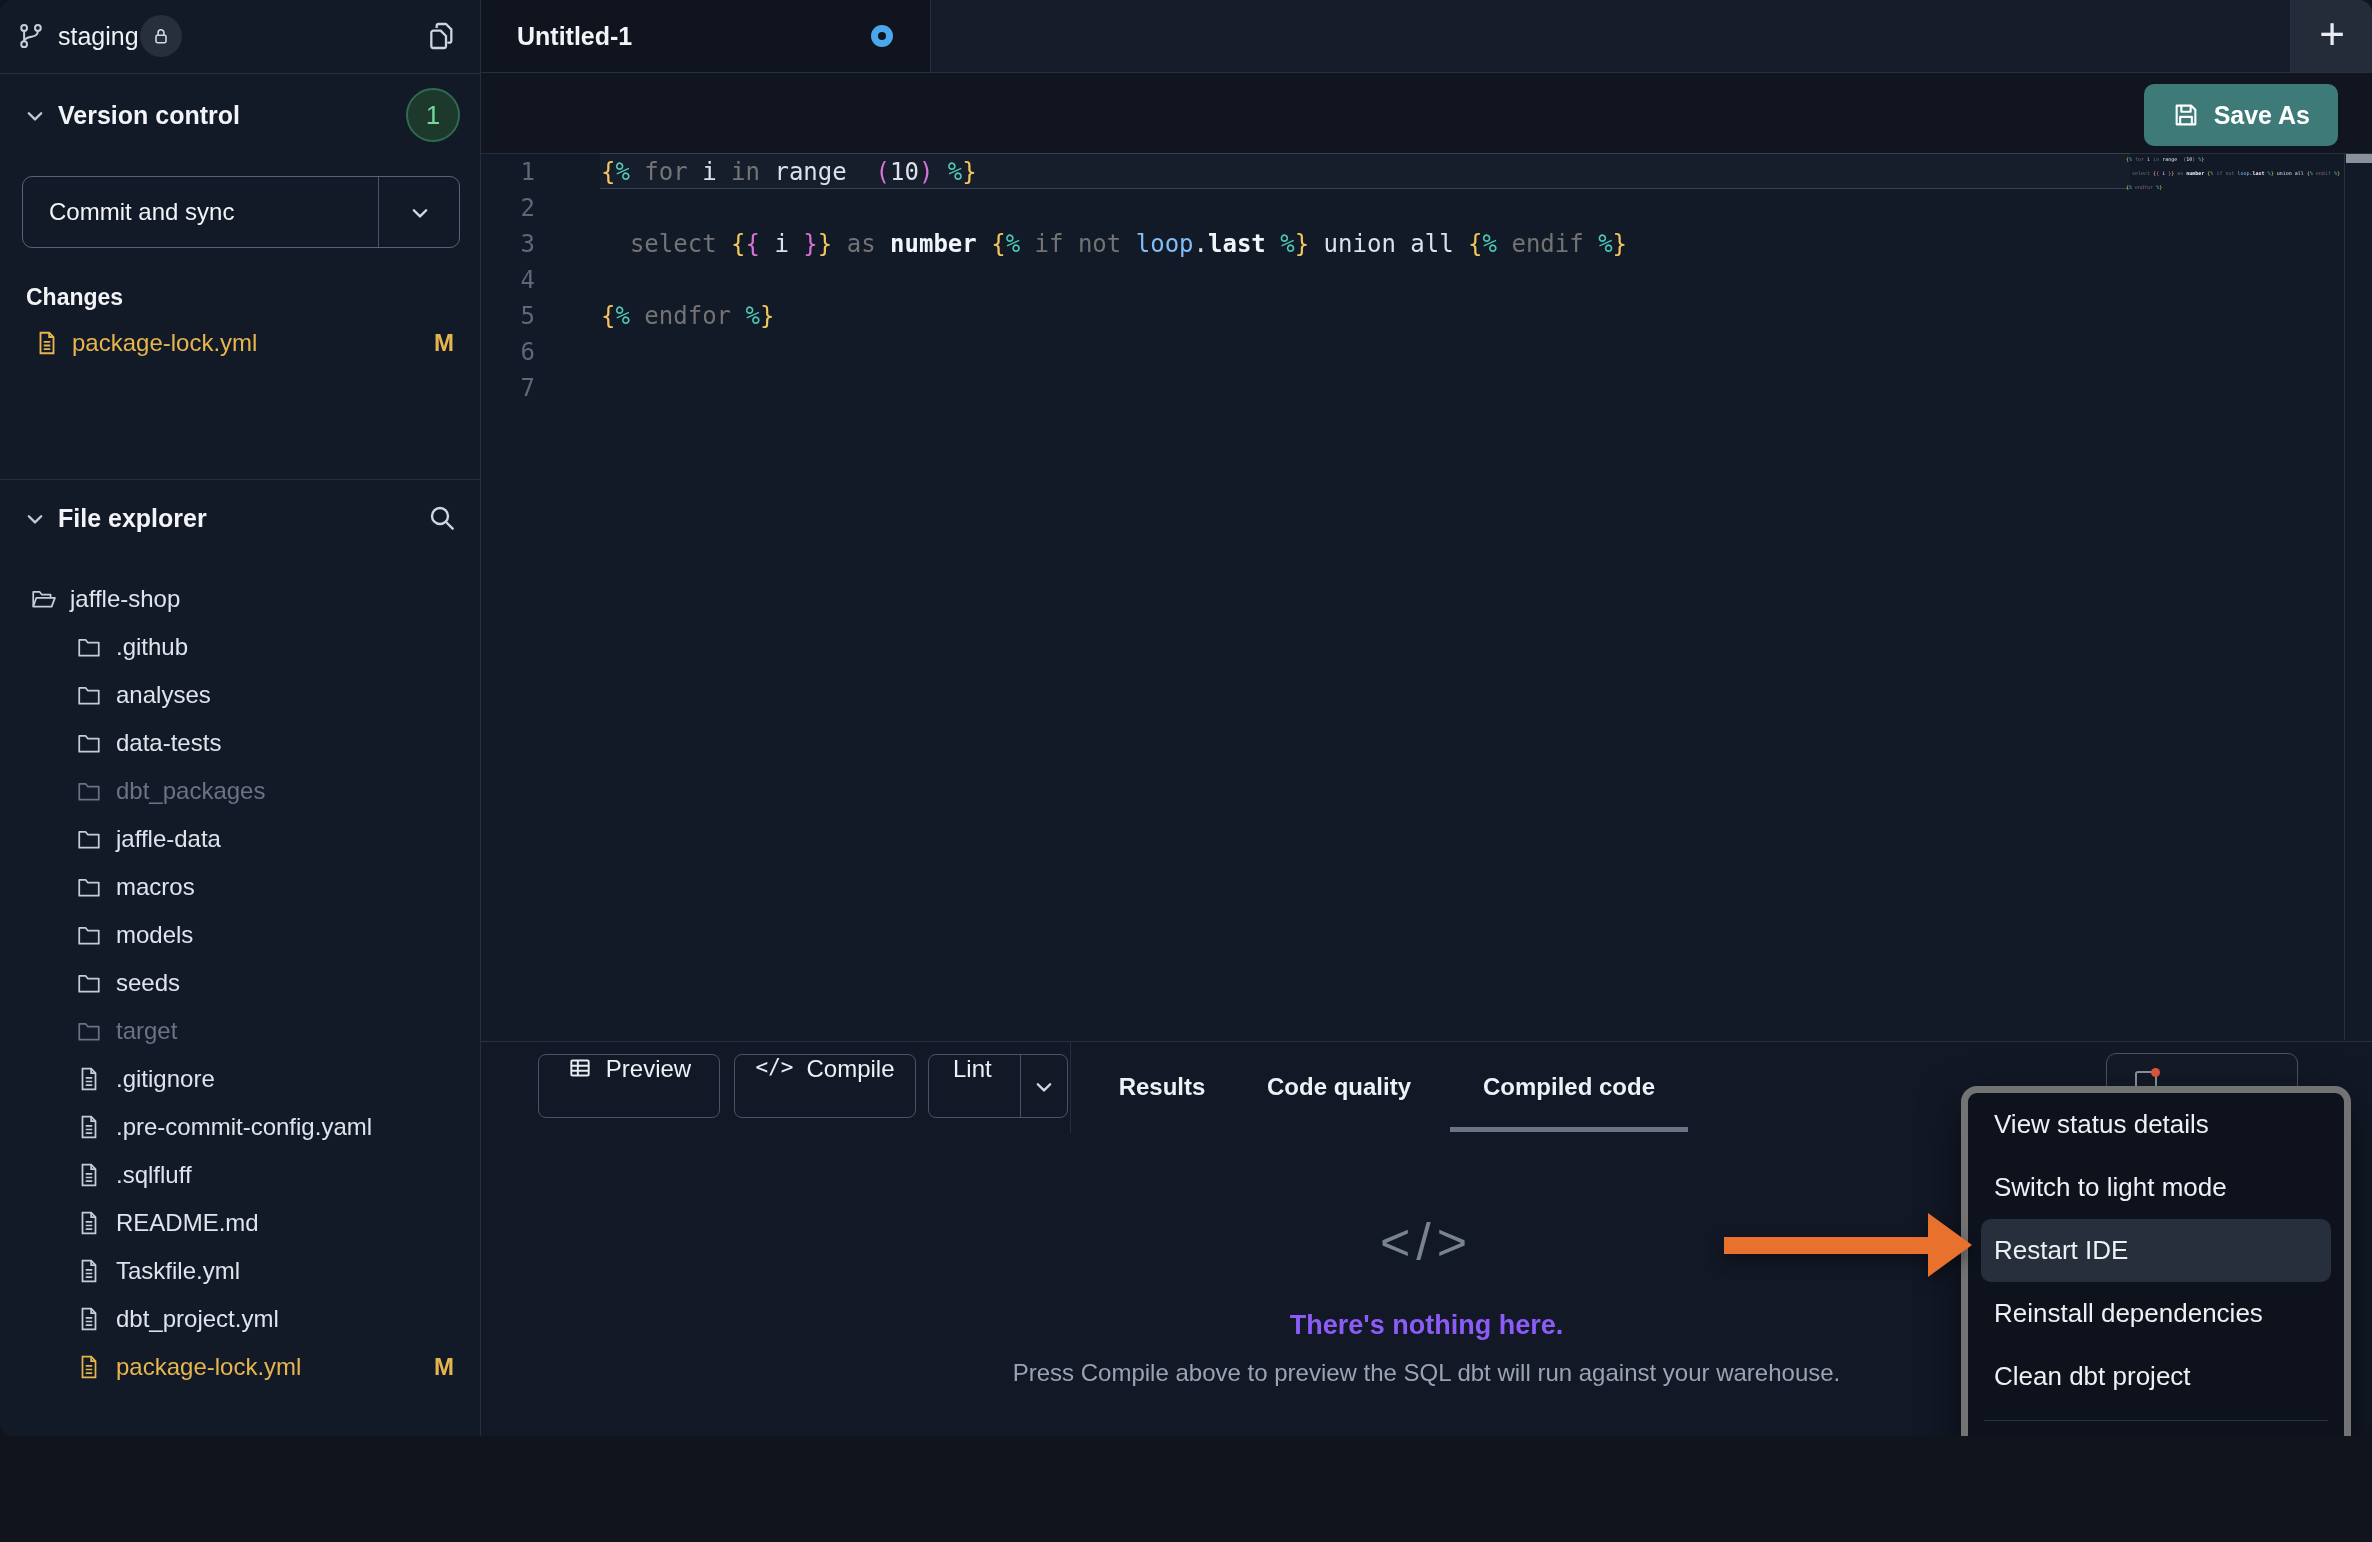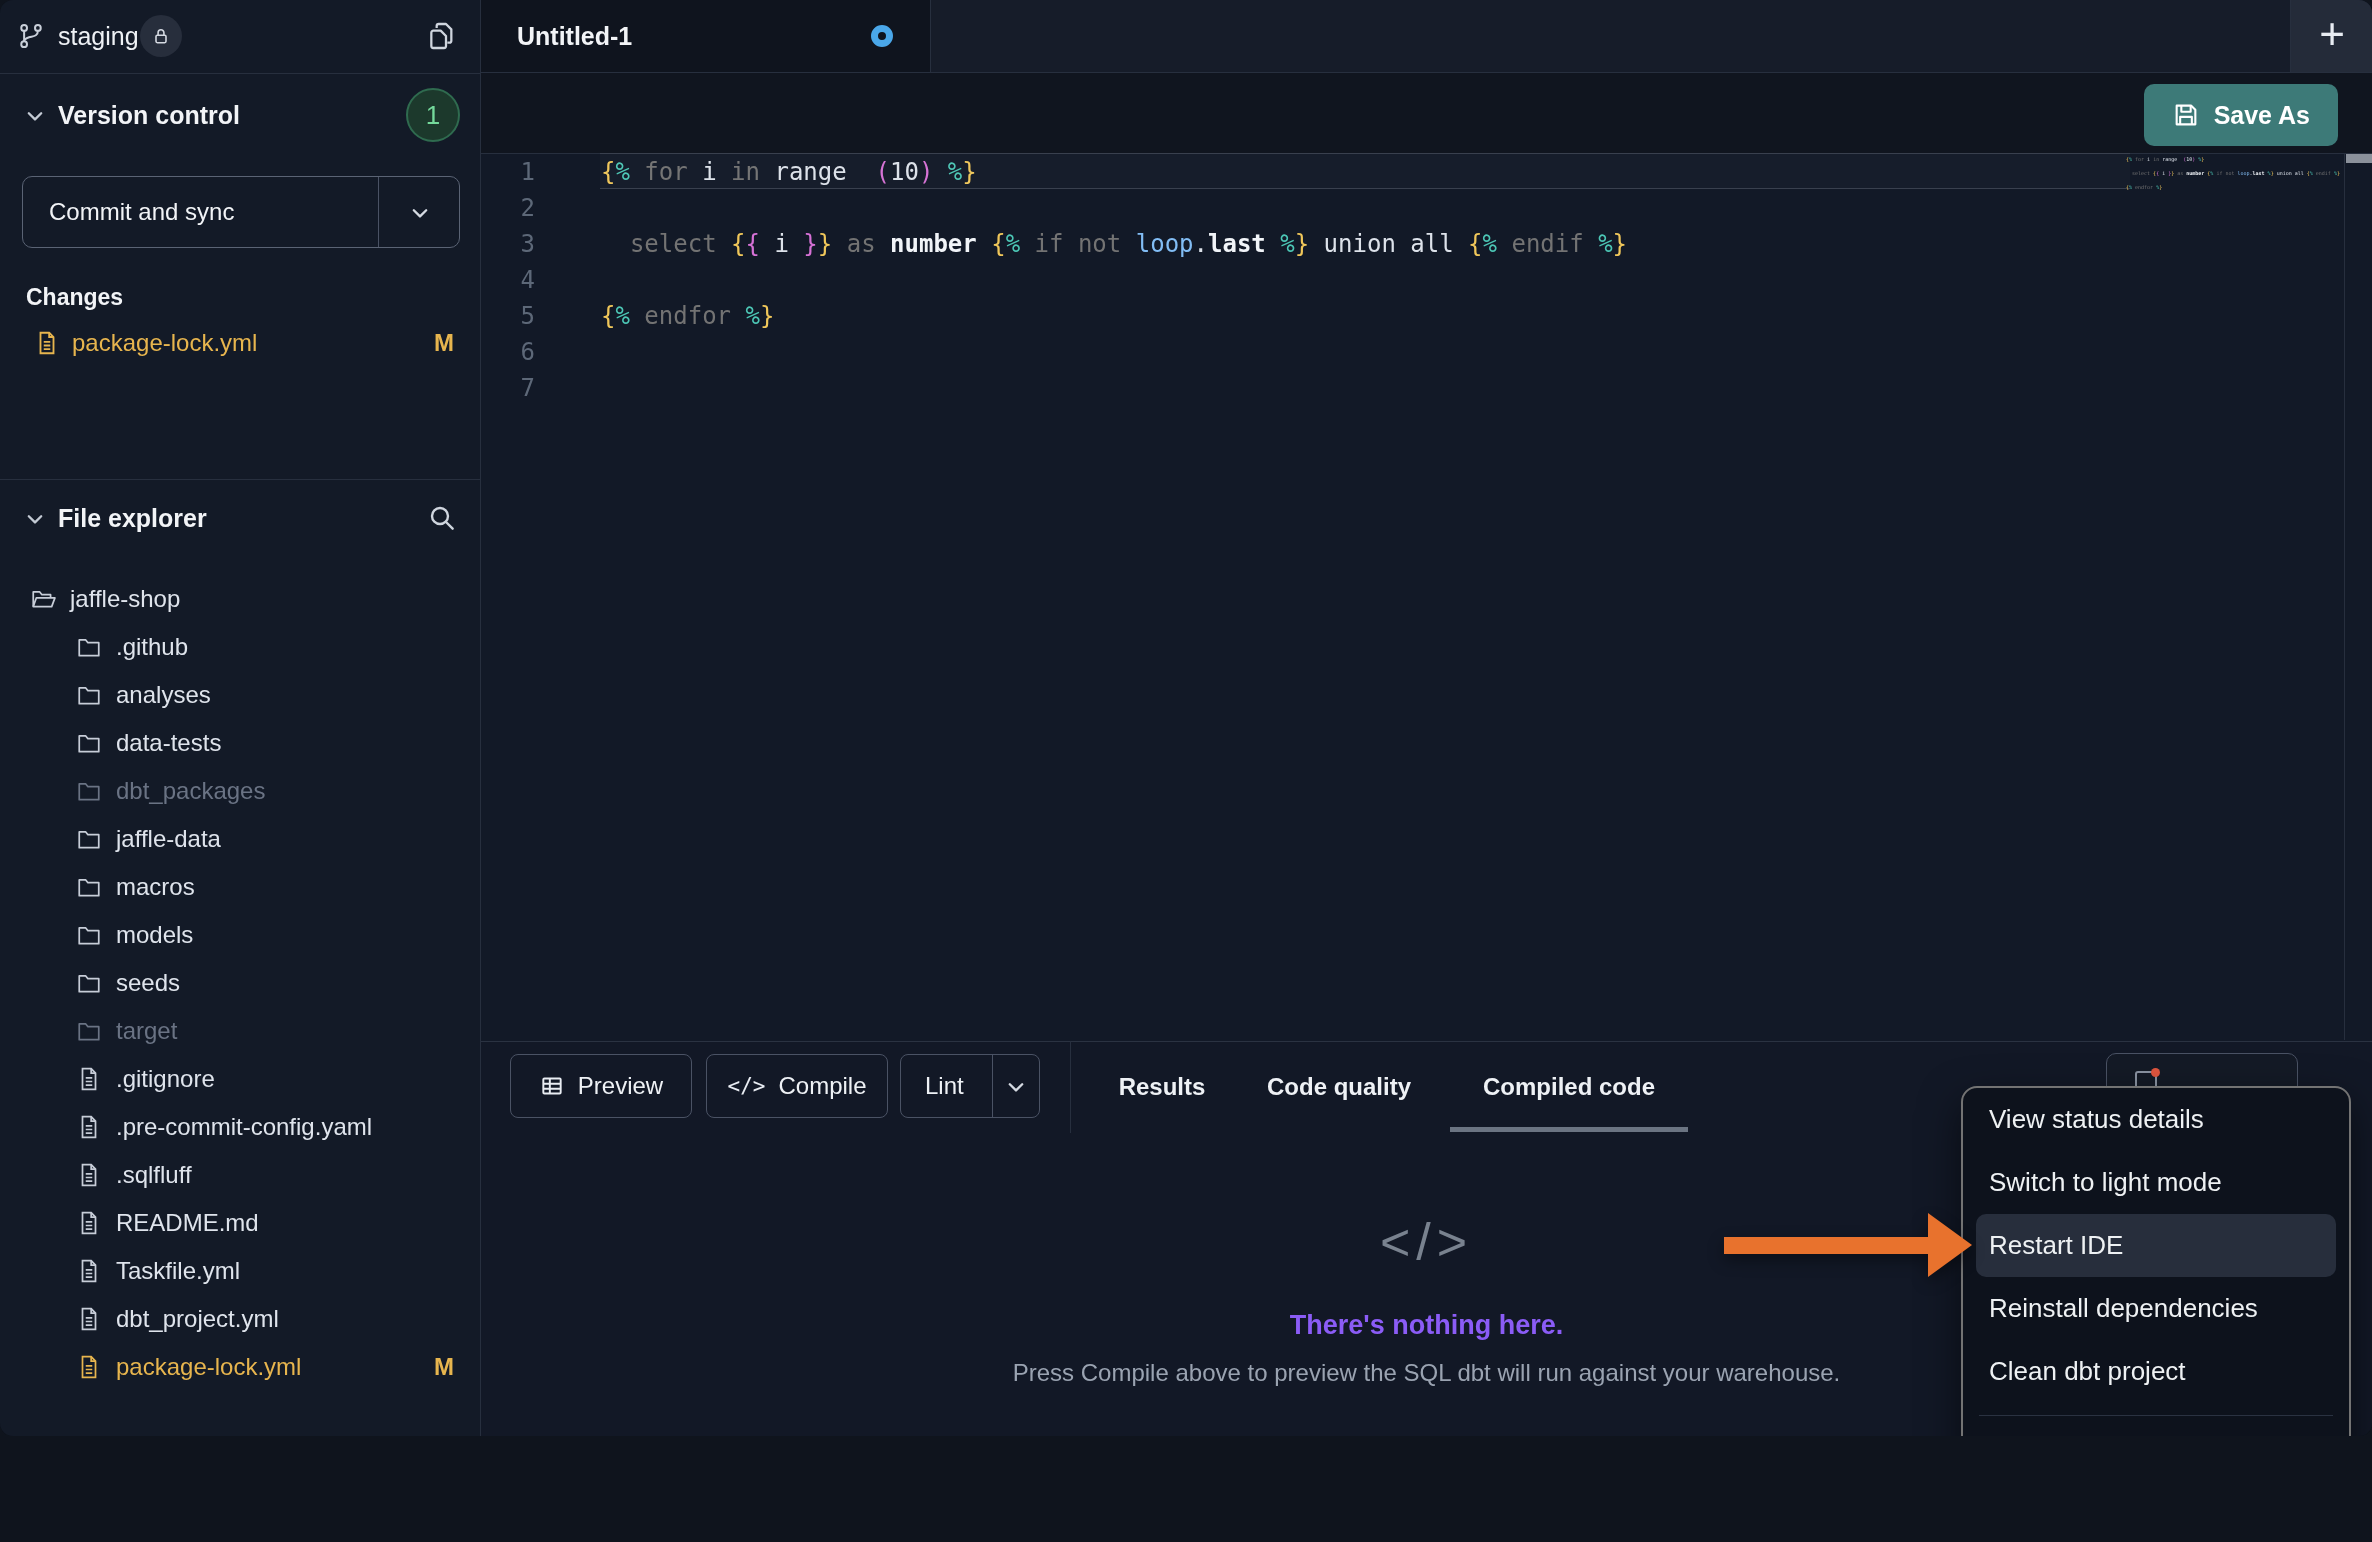--- a/index.html
+++ b/index.html
@@ -72,21 +72,21 @@
   .tok-y{color:#f0c75a;} .tok-t{color:#4cc6b5;} .tok-b{color:#737373;} .tok-w{color:#dde2ea;}
   .tok-wb{color:#f1f4f8;font-weight:bold;} .tok-p{color:#d671d6;} .tok-lb{color:#82bdf5;}
   #minimap{left:2126px;top:156px;width:214px;overflow:hidden;}
   .mini-row{height:7px;font-family:"DejaVu Sans Mono",monospace;font-size:5px;line-height:7px;white-space:pre;}
   #sb-track{left:2344px;top:154px;width:1px;height:886px;background:#272f3e;}
   #sb-thumb{left:2346px;top:154px;width:26px;height:9px;background:#8b919b;}
 
   
   #bottom-panel{left:481px;top:1041px;width:1891px;height:434px;background:#121826;border-top:1px solid #2a3241;}
   .pbtn{position:absolute;top:1054px;height:64px;border:1.4px solid #4a5264;border-radius:8px;box-sizing:border-box;
-    display:flex;align-items:center;justify-content:center;gap:13px;font-size:24px;color:#eef1f5;background:transparent;}
+    display:flex;align-items:flex-start;justify-content:center;gap:13px;font-size:24px;color:#eef1f5;background:transparent;margin-left:28px;}
   #btn-preview{left:510px;width:182px;}
   #btn-compile{left:706px;width:182px;}
   #btn-lint{left:900px;width:140px;justify-content:flex-start;padding-left:24px;}
   #lint-divider{position:absolute;right:46px;top:0;bottom:0;width:1px;background:#4a5264;}
   #lint-chevron{position:absolute;right:12px;top:21px;width:22px;height:22px;color:#d5dae2;}
   .pbtn .ic{width:26px;height:26px;color:#e9edf3;}
   #compile-glyph{font-family:"DejaVu Sans Mono",monospace;font-size:21px;color:#e9edf3;}
   #panel-vdivider{left:1070px;top:1041px;width:1px;height:92px;background:#272f3e;}
   .ptab{position:absolute;top:1041px;height:91px;display:flex;align-items:center;justify-content:center;
     font-size:24px;font-weight:bold;color:#eef1f5;}
@@ -97,21 +97,21 @@
   #empty-state{left:481px;top:1212px;width:1891px;text-align:center;}
   #empty-glyph{font-size:52px;color:#79828f;letter-spacing:6px;font-weight:400;}
   #empty-title{margin-top:38px;font-size:27px;font-weight:bold;color:#8b5cf6;}
   #empty-sub{margin-top:18px;font-size:24px;color:#9aa3b1;}
   #status-btn-partial{left:2106px;top:1053px;width:192px;height:56px;border:1.4px solid #4a5264;border-radius:10px;
     box-sizing:border-box;background:#141a26;z-index:4;}
   #status-btn-partial .sq{position:absolute;left:28px;top:17px;width:18px;height:18px;border:2px solid #8a93a2;border-radius:3px;}
   #status-btn-partial .dot{position:absolute;left:44px;top:14px;width:9px;height:9px;border-radius:50%;background:#e0563f;}
 
   
-  #ctx-menu{left:1961px;top:1086px;width:390px;height:390px;background:#0d121c;border:2px solid #737373;border-radius:16px;
+  #ctx-menu{left:1961px;top:1086px;width:390px;height:390px;background:#0d121c;border:7px solid #737373;border-radius:16px;
     box-shadow:0 16px 40px rgba(0,0,0,.55);z-index:20;box-sizing:border-box;overflow:hidden;}
   .ctx-item{height:63px;display:flex;align-items:center;padding-left:26px;font-size:26px;color:#eef1f3;cursor:default;}
   .ctx-item.hl{margin:0 13px;padding-left:13px;border-radius:10px;background:#272e3c;}
   .ctx-sep{height:1px;background:#2a3241;margin:12px 16px;}
   .ctx-item .aic{width:30px;height:30px;margin-right:22px;flex:none;}
 
   
   #arrow{left:1724px;top:1213px;width:248px;height:64px;z-index:25;filter:drop-shadow(0 6px 8px rgba(0,0,0,.4));}
   #arrow .shaft{position:absolute;left:0;top:24px;width:204px;height:17px;background:#e8722d;}
   #arrow .head{position:absolute;left:204px;top:0;width:0;height:0;border-left:44px solid #e8722d;

